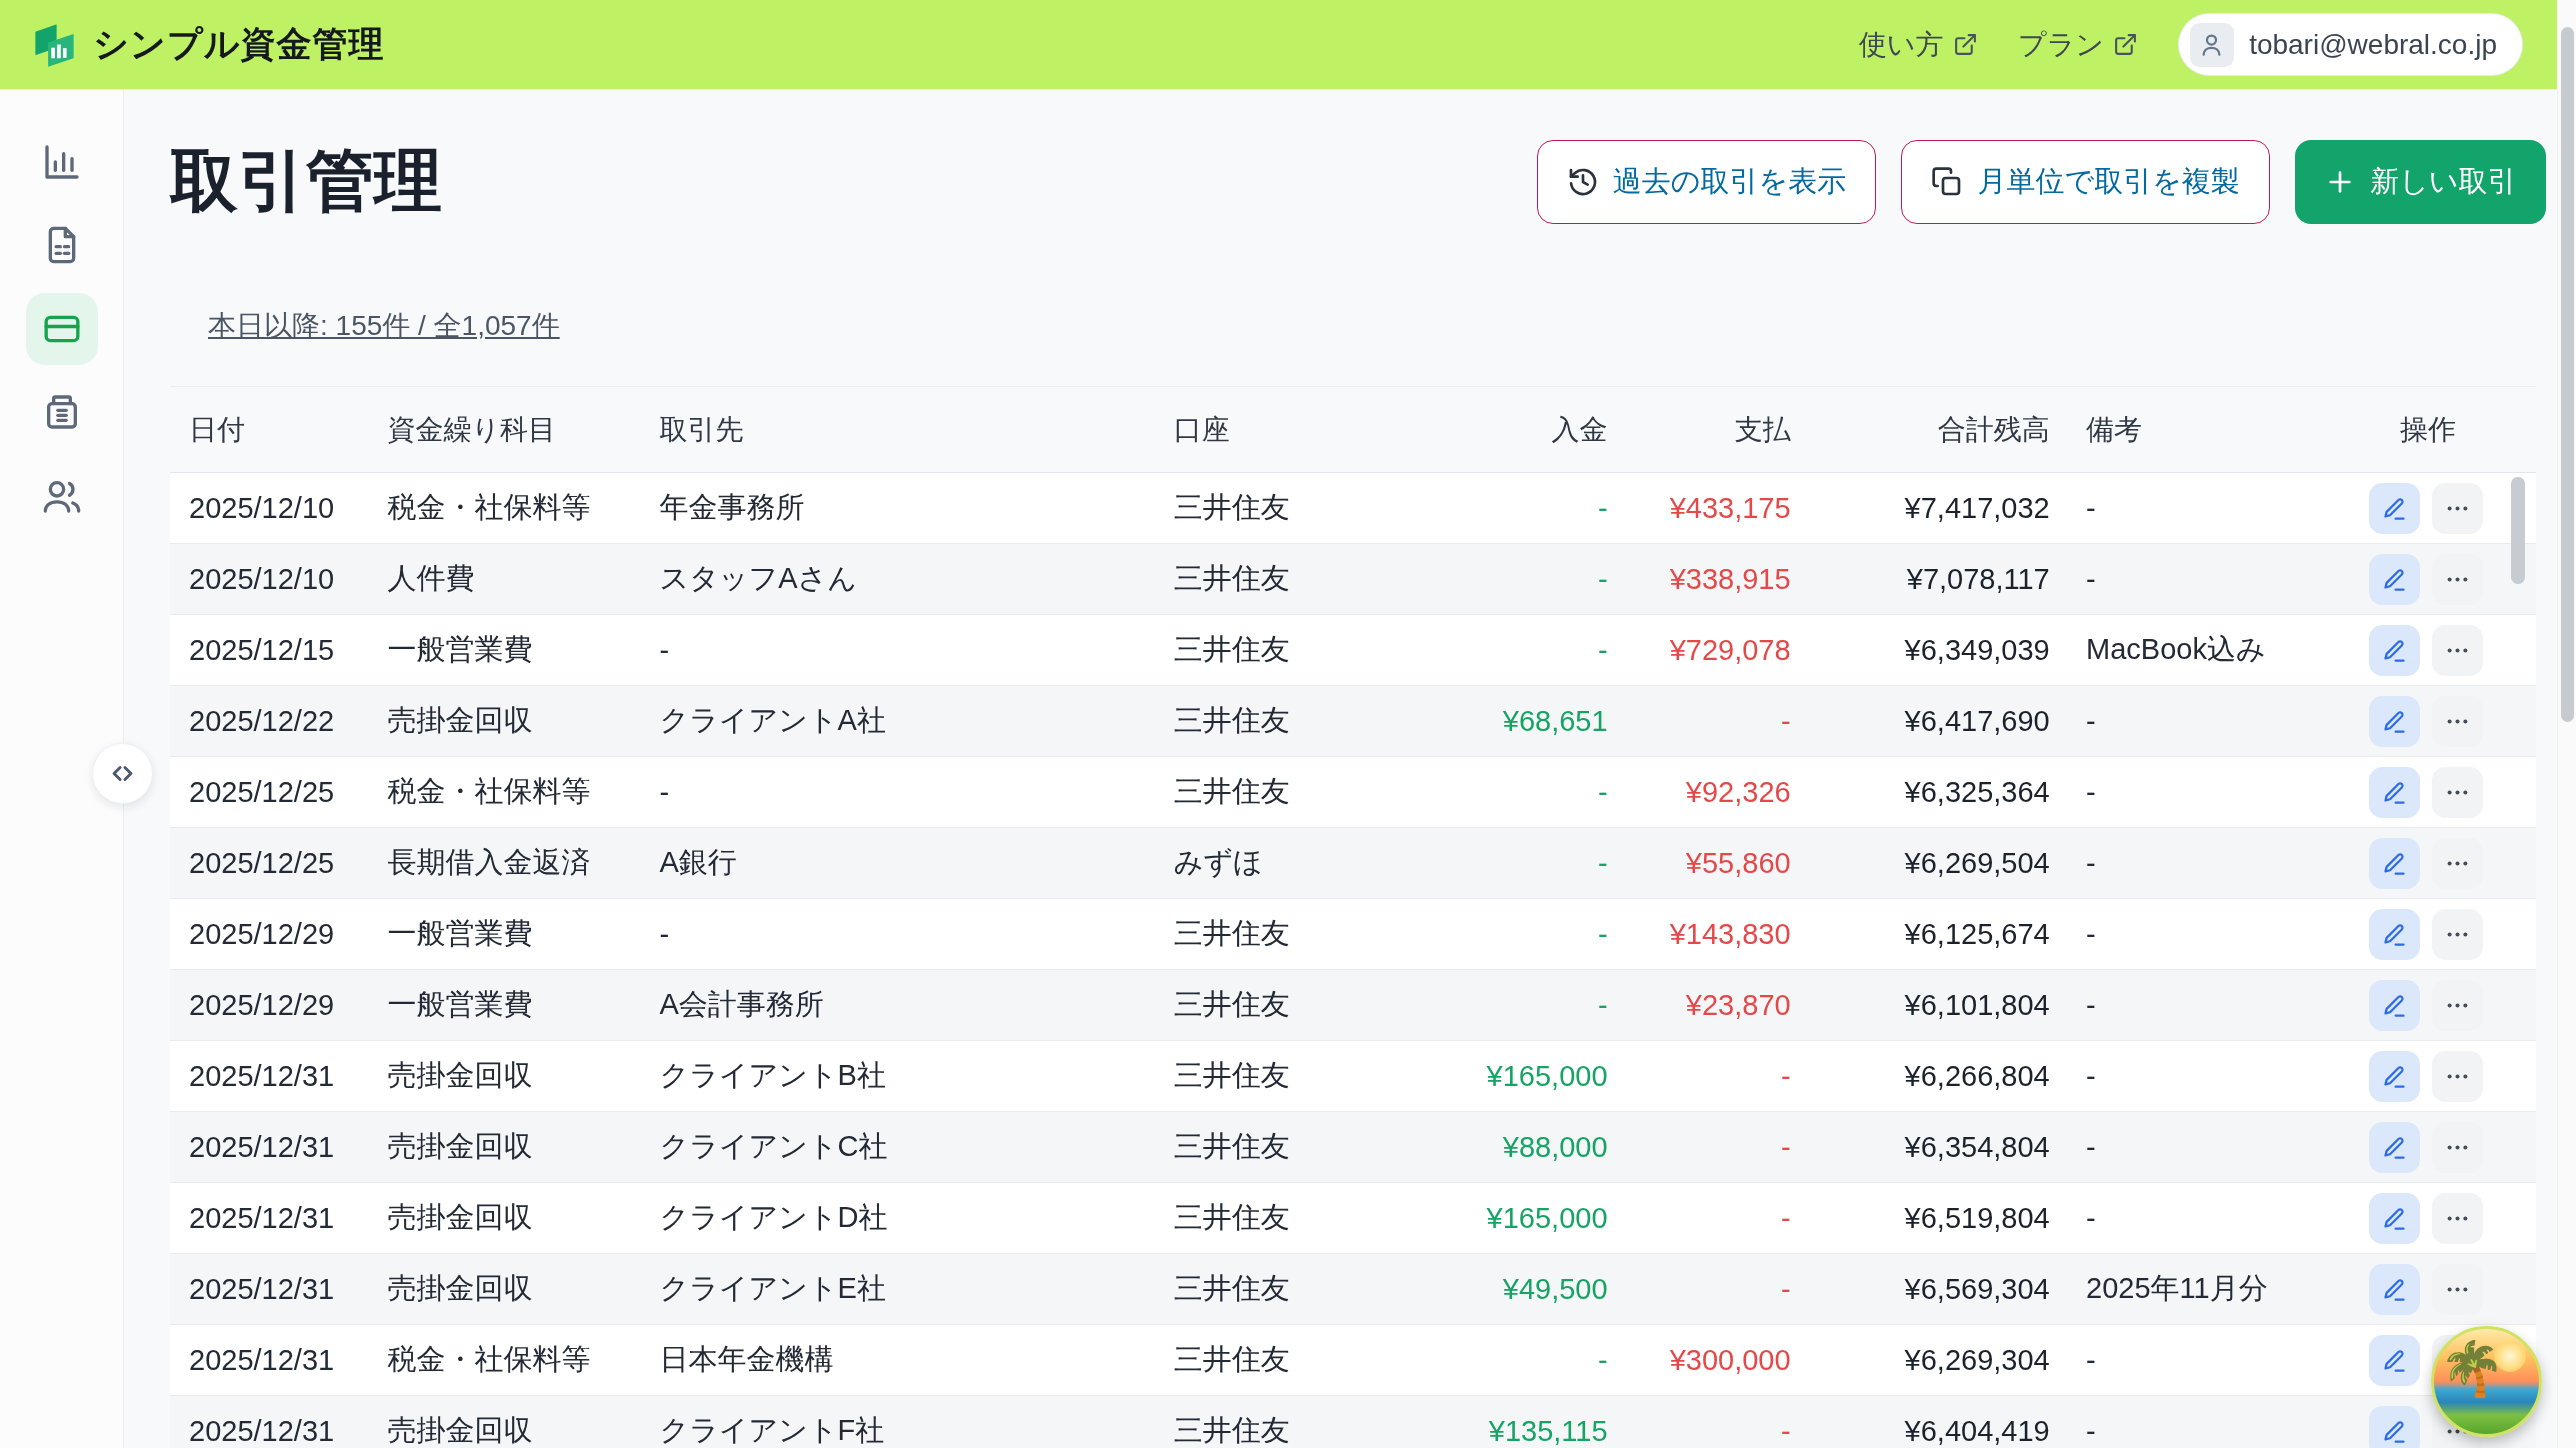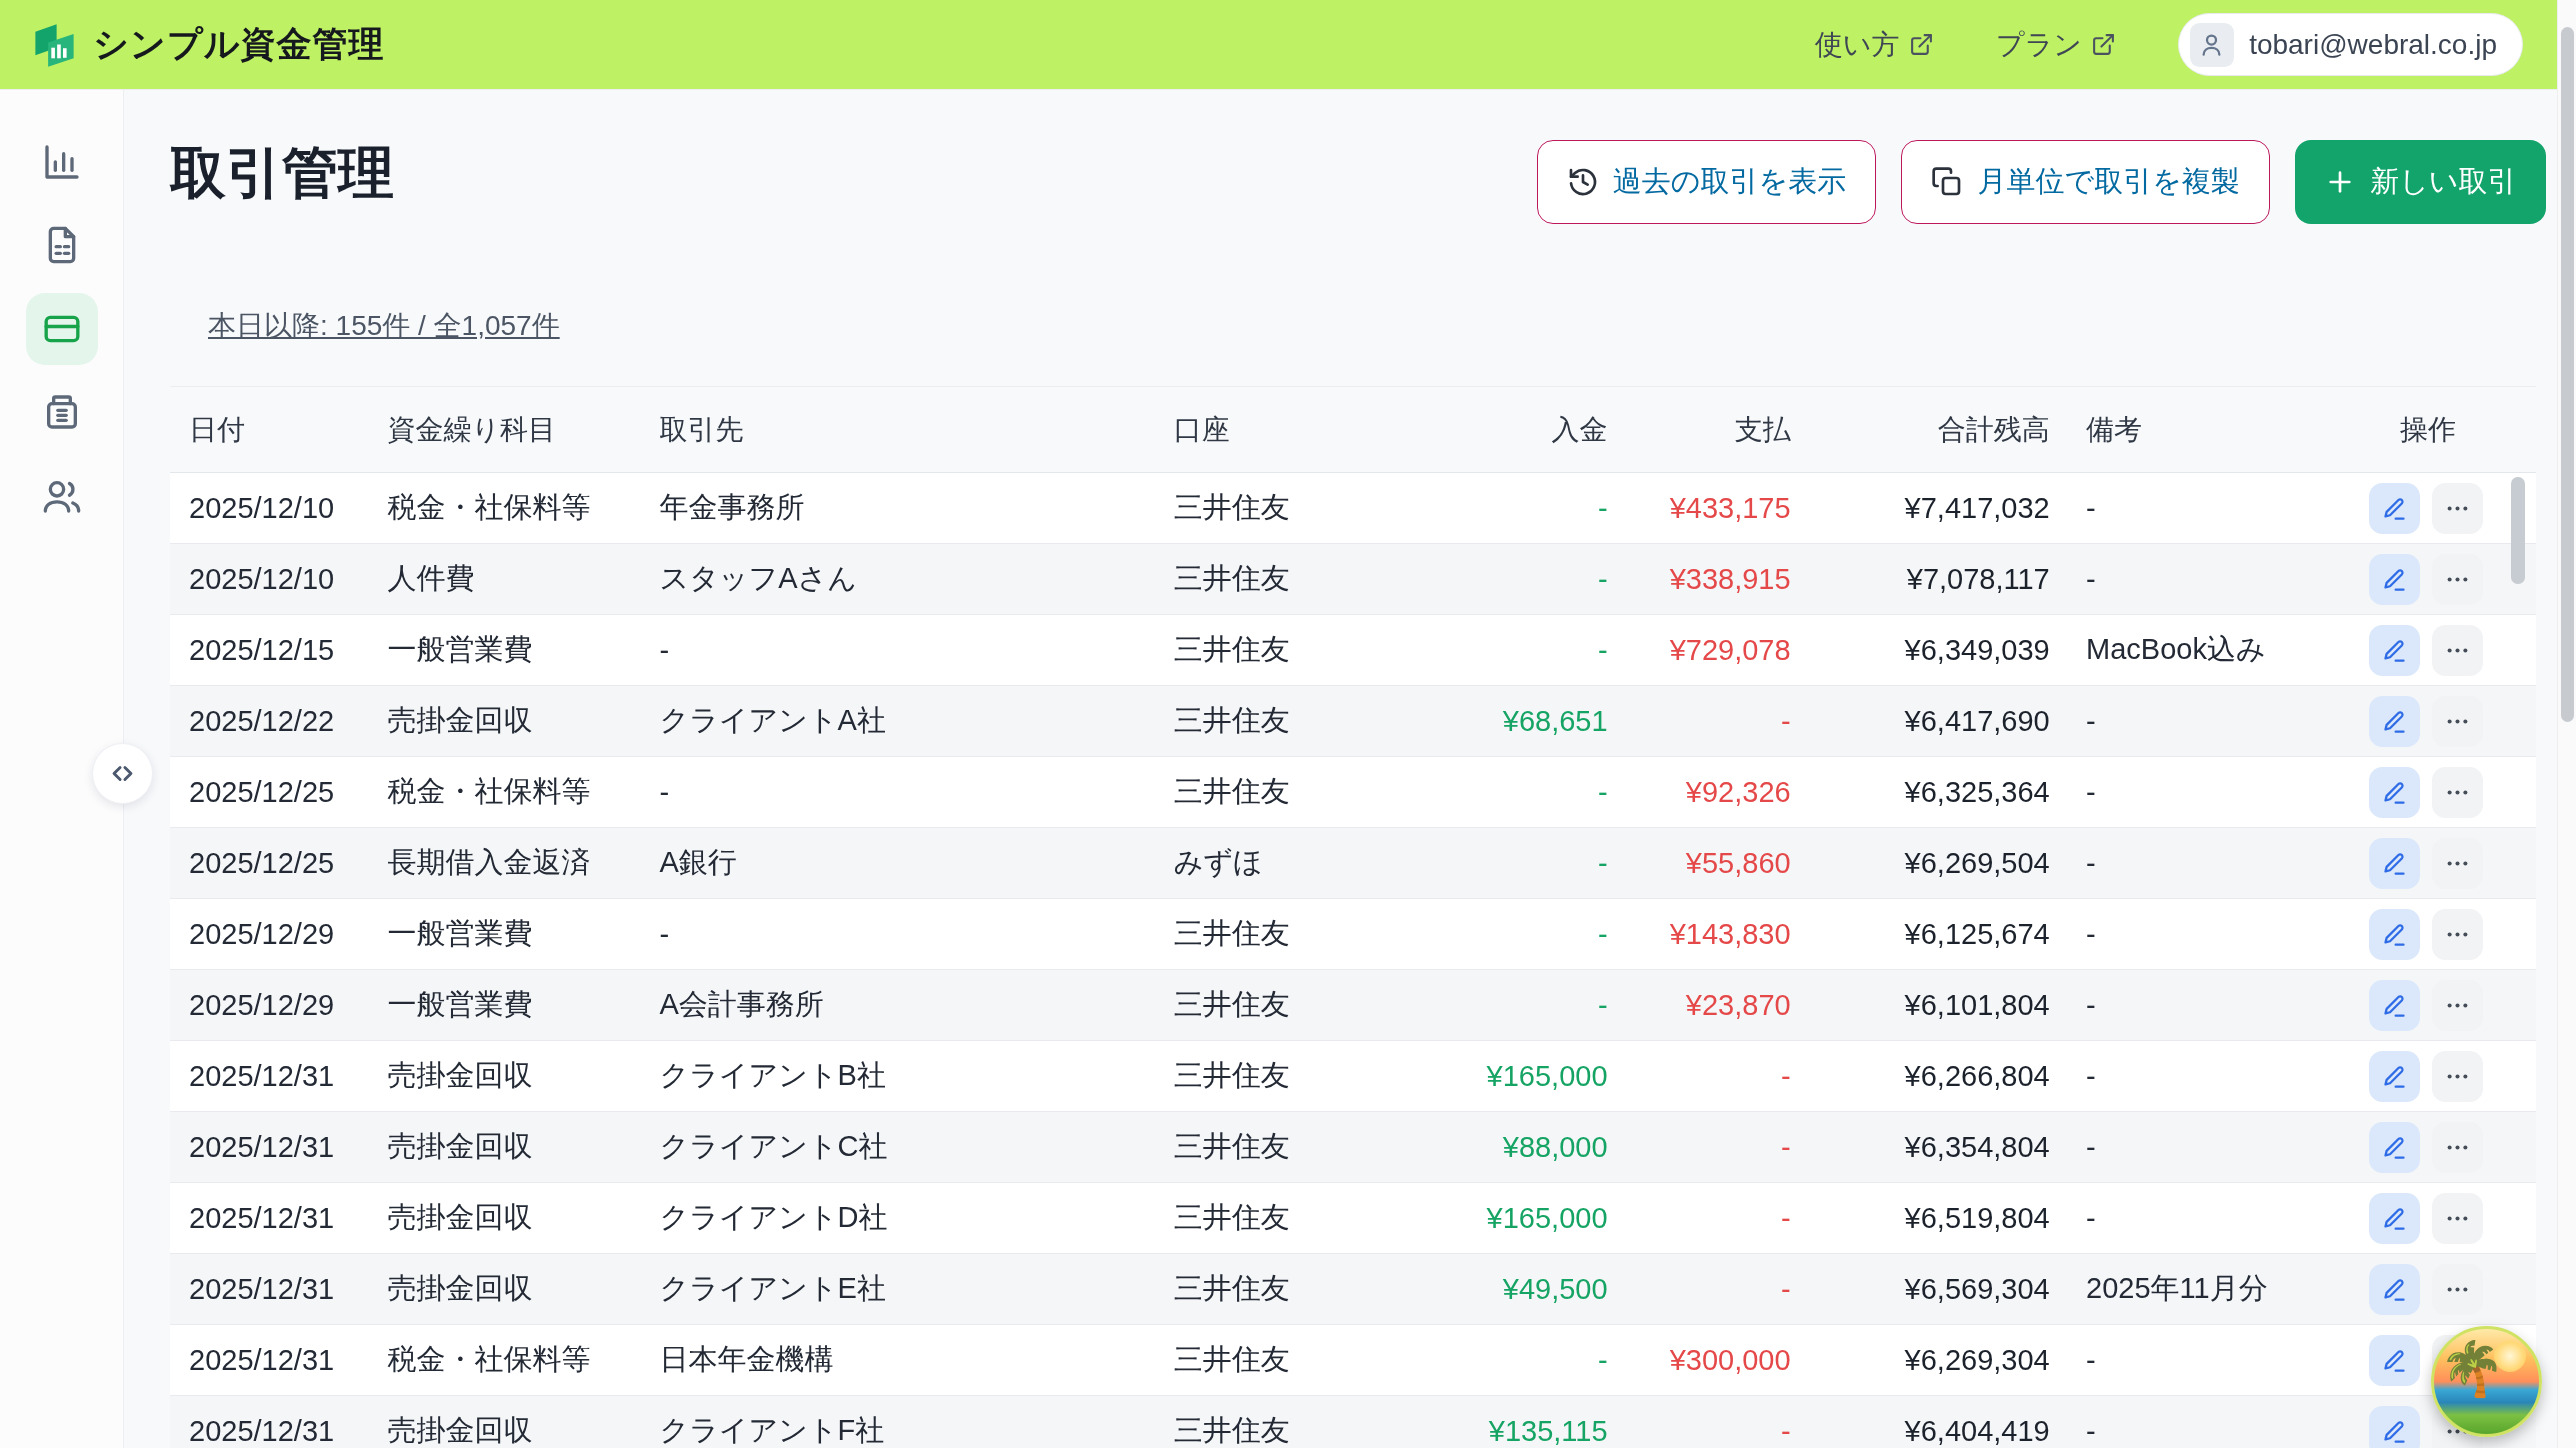--- a/index.html
+++ b/index.html
@@ -4,21 +4,21 @@
 <style>
   * { margin:0; padding:0; box-sizing:border-box; }
   html,body { width:2576px; height:1448px; overflow:hidden; }
   body { font-family:"Liberation Sans", sans-serif; background:#f8f9fb; position:relative; color:#232a35; }
 
   
   .topbar { position:absolute; top:0; left:0; right:0; height:90px; background:#bef264;
             border-bottom:1px solid #eceef1; display:flex; align-items:center; z-index:5; }
   .brand { display:flex; align-items:center; gap:13.3px; margin-left:29px; }
   .brand-title { font-size:35px; font-weight:bold; color:#15181d; letter-spacing:1px; }
-  .top-right { margin-left:auto; display:flex; align-items:center; gap:62px; margin-right:53px; }
+  .top-right { margin-left:auto; display:flex; align-items:center; gap:40px; margin-right:53px; }
   .top-link { display:flex; align-items:center; gap:9.5px; font-size:28px; color:#3f4754; cursor:pointer; }
   .top-link svg { width:25px; height:25px; stroke:#4a5260; }
   .user-pill { display:flex; align-items:center; gap:15.2px; border:1.9px solid #e8eaee; border-radius:32px;
                background:#fff; padding:8.6px 25px 8.6px 10.5px; height:63px; }
   .avatar { width:44px; height:44px; border-radius:9.5px; background:#e9edf1; display:flex;
             align-items:center; justify-content:center; }
   .avatar svg { width:27px; height:27px; stroke:#64748b; }
   .user-email { font-size:28px; color:#3b4453; }
 
   
@@ -30,21 +30,21 @@
   .side-item svg { width:40px; height:40px; stroke:#5d6878; fill:none; stroke-width:2; stroke-linecap:round; stroke-linejoin:round; }
   .side-item.active { background:#e4f5ec; }
   .side-item.active svg { stroke:#17a34a; }
   .collapse-btn { position:absolute; left:92px; top:743px; width:61px; height:61px; border-radius:50%;
                   background:#fff; border:1px solid #eef0f4; box-shadow:0 2.9px 9.5px rgba(20,30,50,.10);
                   display:flex; align-items:center; justify-content:center; z-index:6; cursor:pointer; }
   .collapse-btn svg { width:29px; height:29px; stroke:#4b586d; fill:none; stroke-width:2.4; stroke-linecap:round; stroke-linejoin:round; }
 
   
   .main { position:absolute; left:124px; top:90px; right:0; bottom:0; }
-  .page-title { position:absolute; left:46px; top:46px; font-size:56px; font-weight:bold; color:#1b212c; }
+  .page-title { position:absolute; left:46px; top:46px; font-size:68px; font-weight:bold; color:#1b212c; }
   .toolbar { position:absolute; top:50px; right:30.5px; display:flex; gap:25px; height:84px; }
   .tbtn { display:flex; align-items:center; gap:14.3px; padding:0 29px; background:#fff;
           border:1px solid #be185d; border-radius:16px; font-size:29px; color:#0369a1; cursor:pointer;
           font-family:"Liberation Sans", sans-serif; }
   .tbtn svg { width:32px; height:32px; stroke:#2b323c; fill:none; stroke-width:2; stroke-linecap:round; stroke-linejoin:round; }
   .tbtn.primary { background:#12a46b; border:none; color:#fff; }
   .tbtn.primary svg { stroke:#fff; }
   .summary { position:absolute; left:84px; top:217px; font-size:28px; color:#4b5563;text-decoration:underline; }
 
   

